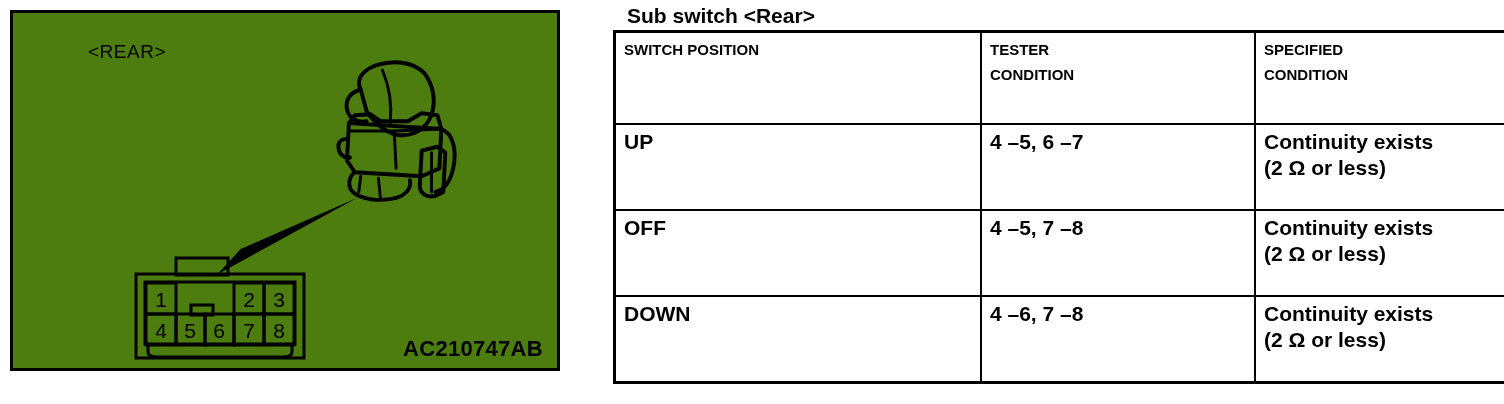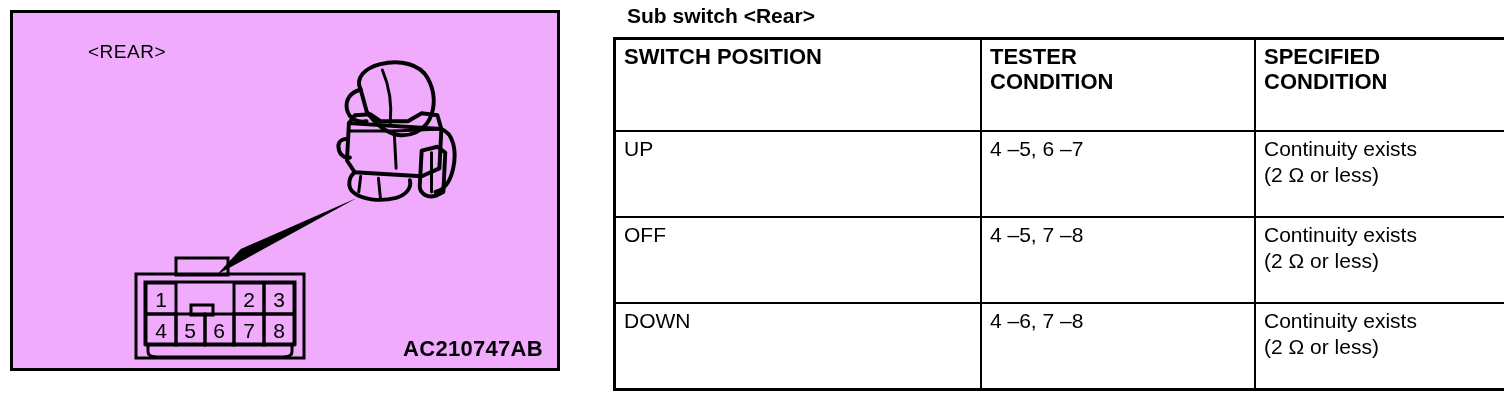--- a/index.html
+++ b/index.html
@@ -18,21 +18,21 @@
 
   
   #illustration-panel {
     position: absolute;
     left: 10px;
     top: 10px;
     width: 550px;
     height: 361px;
     border: 3px solid #000000;
     box-sizing: border-box;
-    background: #f0abfc;
+    background: #4d7c0f;
   }
 
   #rear-view-label {
     position: absolute;
     left: 75px;
     top: 28px;
     font-size: 19px;
     font-weight: 400;
     letter-spacing: 0.5px;
     white-space: nowrap;
@@ -78,40 +78,40 @@
     position: absolute;
     left: 613px;
     top: 0px;
     width: 866px;
   }
 
   #table-title {
     font-size: 21px;
     font-weight: bold;
     letter-spacing: 0px;
-    margin: 2px 0 7px 14px;
+    margin: 2px 0 0 14px;
     line-height: 28px;
     white-space: nowrap;
   }
 
   #spec-table {
     border-collapse: collapse;
     width: 863px;
     table-layout: fixed;
     border: 3px solid #000000;
   }
   #spec-table td, #spec-table th {
     border: 2px solid #000000;
     vertical-align: top;
     padding: 4px 8px 0 8px;
     text-align: left;
-    font-weight: normal;
+    font-weight: bold;
   }
   #spec-table thead th {
-    font-size: 22px;
+    font-size: 15px;
     font-weight: bold;
     line-height: 25px;
     height: 86px;
     letter-spacing: 0px;
   }
   #spec-table tbody td {
     font-size: 21px;
     line-height: 26px;
     height: 80px;
   }

